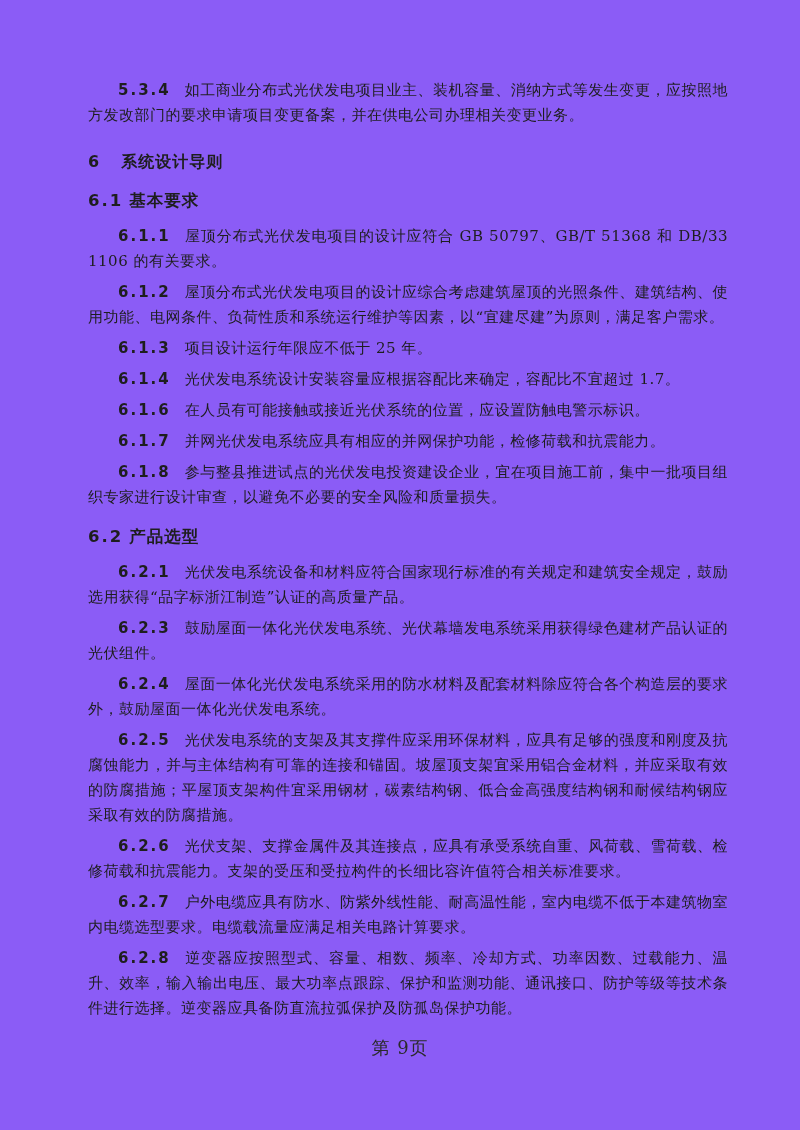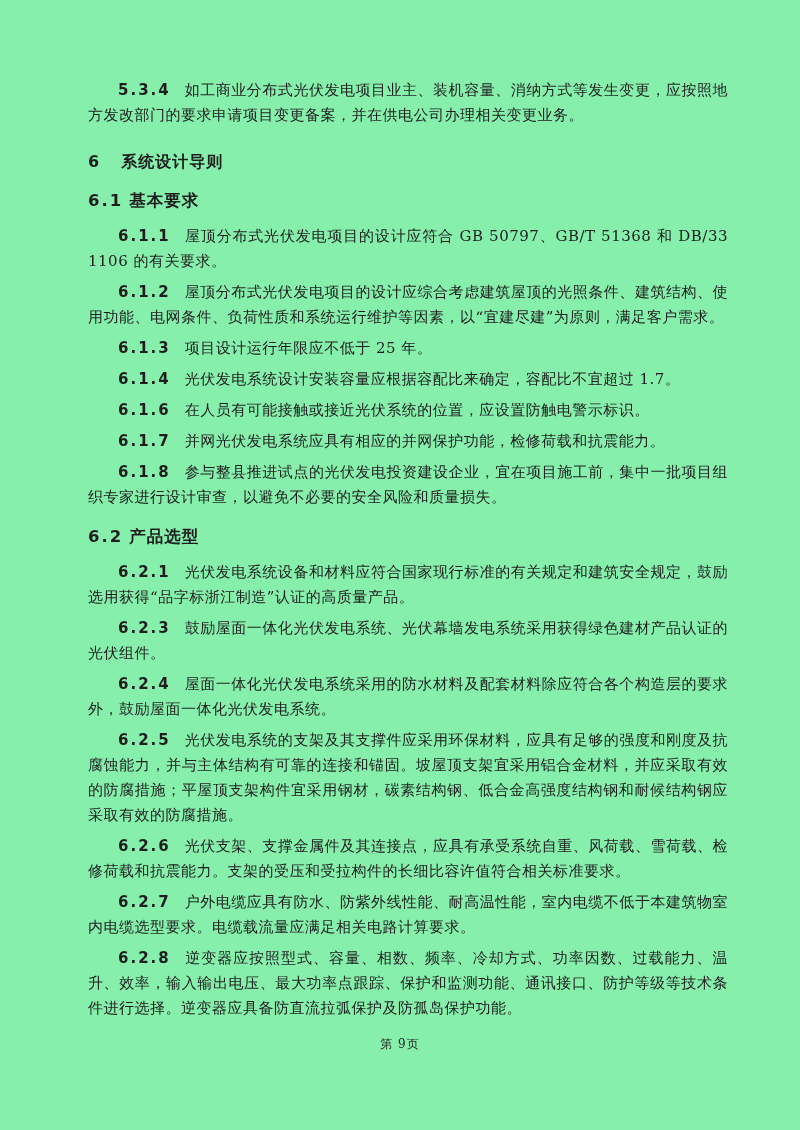--- a/index.html
+++ b/index.html
@@ -4,21 +4,21 @@
 <style>
   html, body {
     margin: 0;
     padding: 0;
     background: #ffffff;
   }
   .page {
     position: relative;
     width: 800px;
     height: 1130px;
-    background: #86efac;
+    background: #8b5cf6;
     color: #1e1e1e;
     font-family: "DejaVu Serif", "Liberation Serif", serif;
     overflow: hidden;
     box-sizing: border-box;
   }
   .content {
     position: absolute;
     top: 72px;
     left: 88px;
     right: 72px;
@@ -61,21 +61,21 @@
   .heading2 .num {
     margin-right: 6px;
     letter-spacing: 2px;
   }
   .footer {
     position: absolute;
     top: 1036px;
     left: 0;
     width: 100%;
     text-align: center;
-    font-size: 12px;
+    font-size: 18px;
     color: #2a2a2a;
     letter-spacing: 1px;
   }
 </style>
 </head>
 <body>
 
 <div class="page">
   <div class="content">
 

